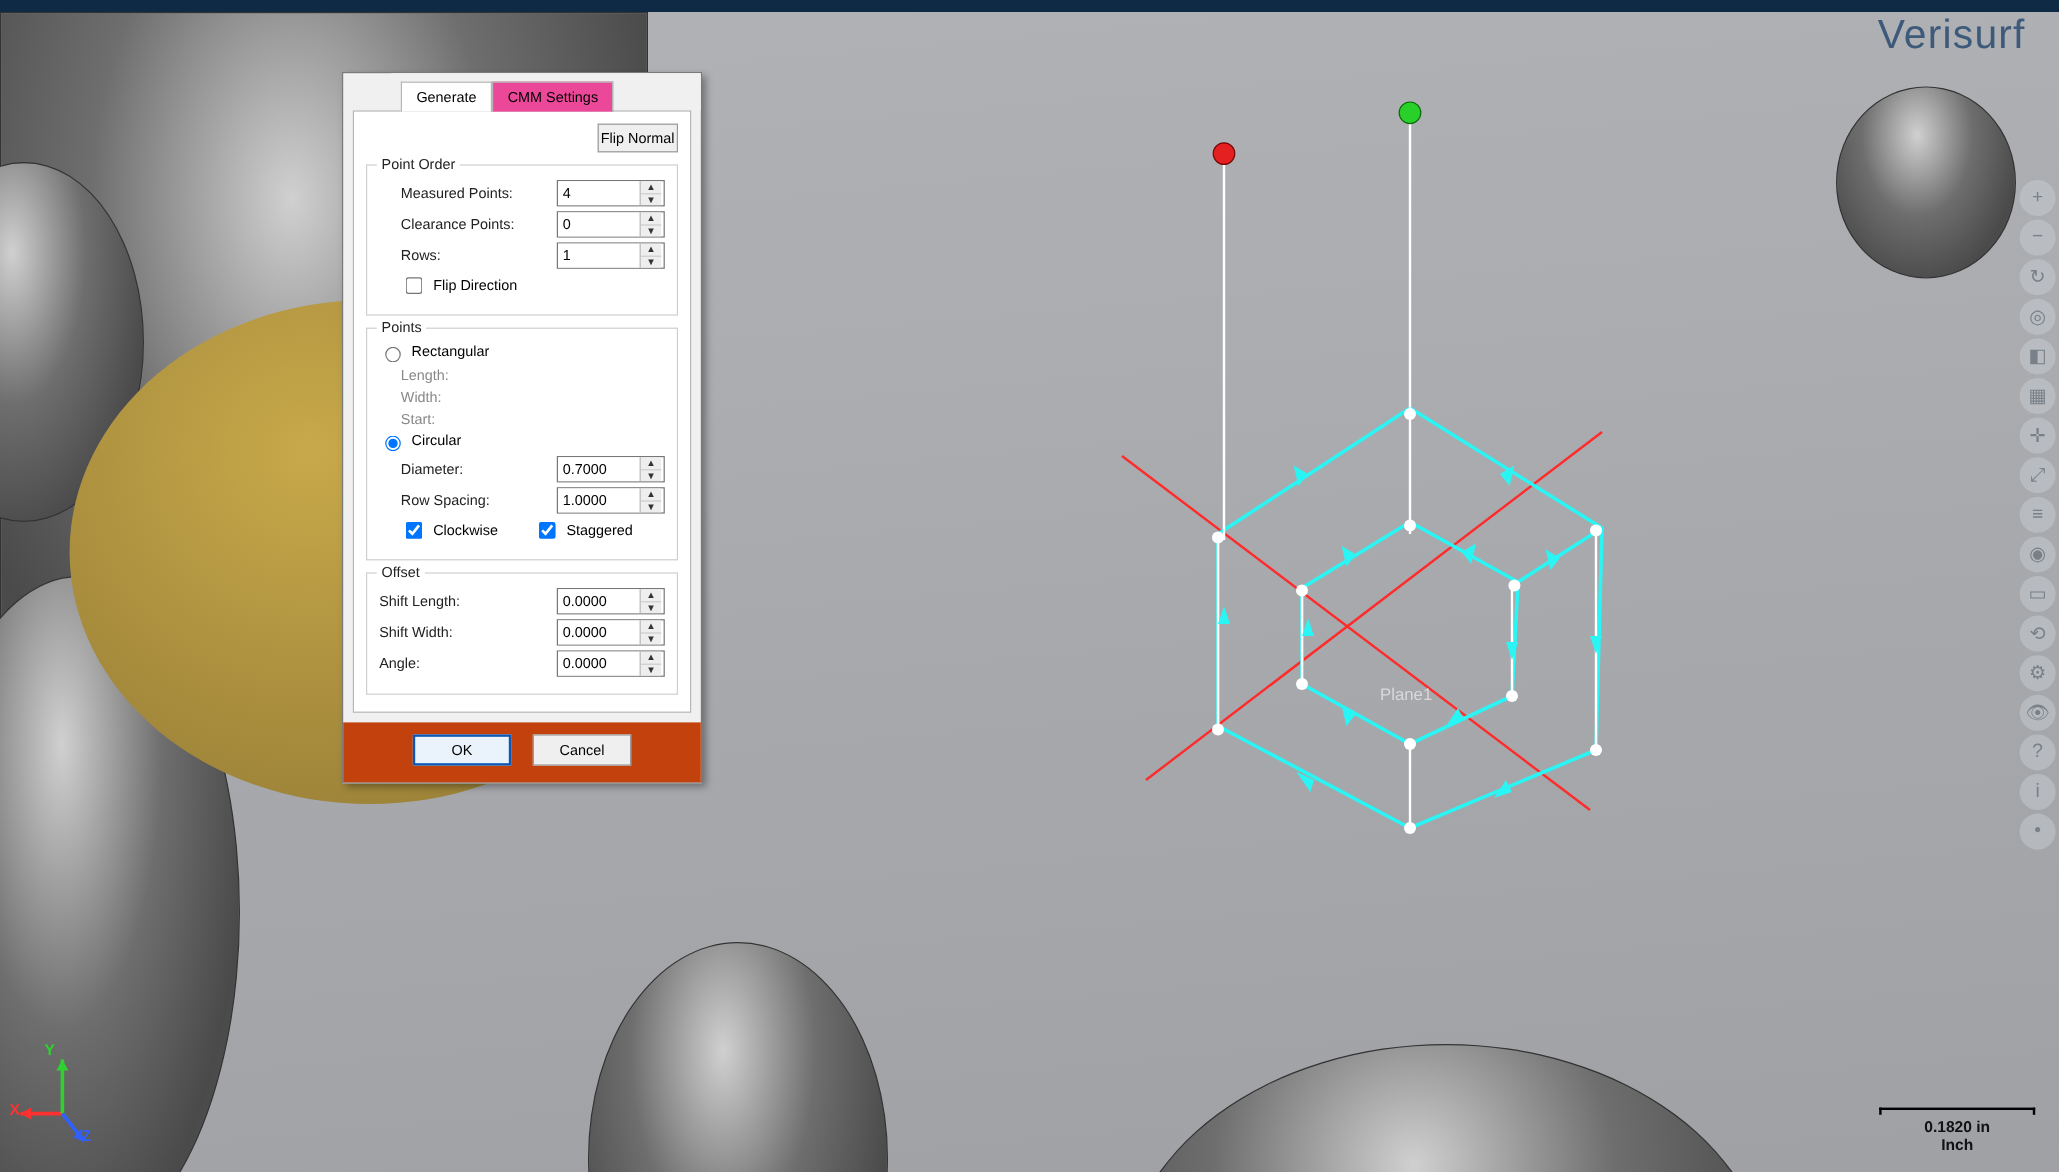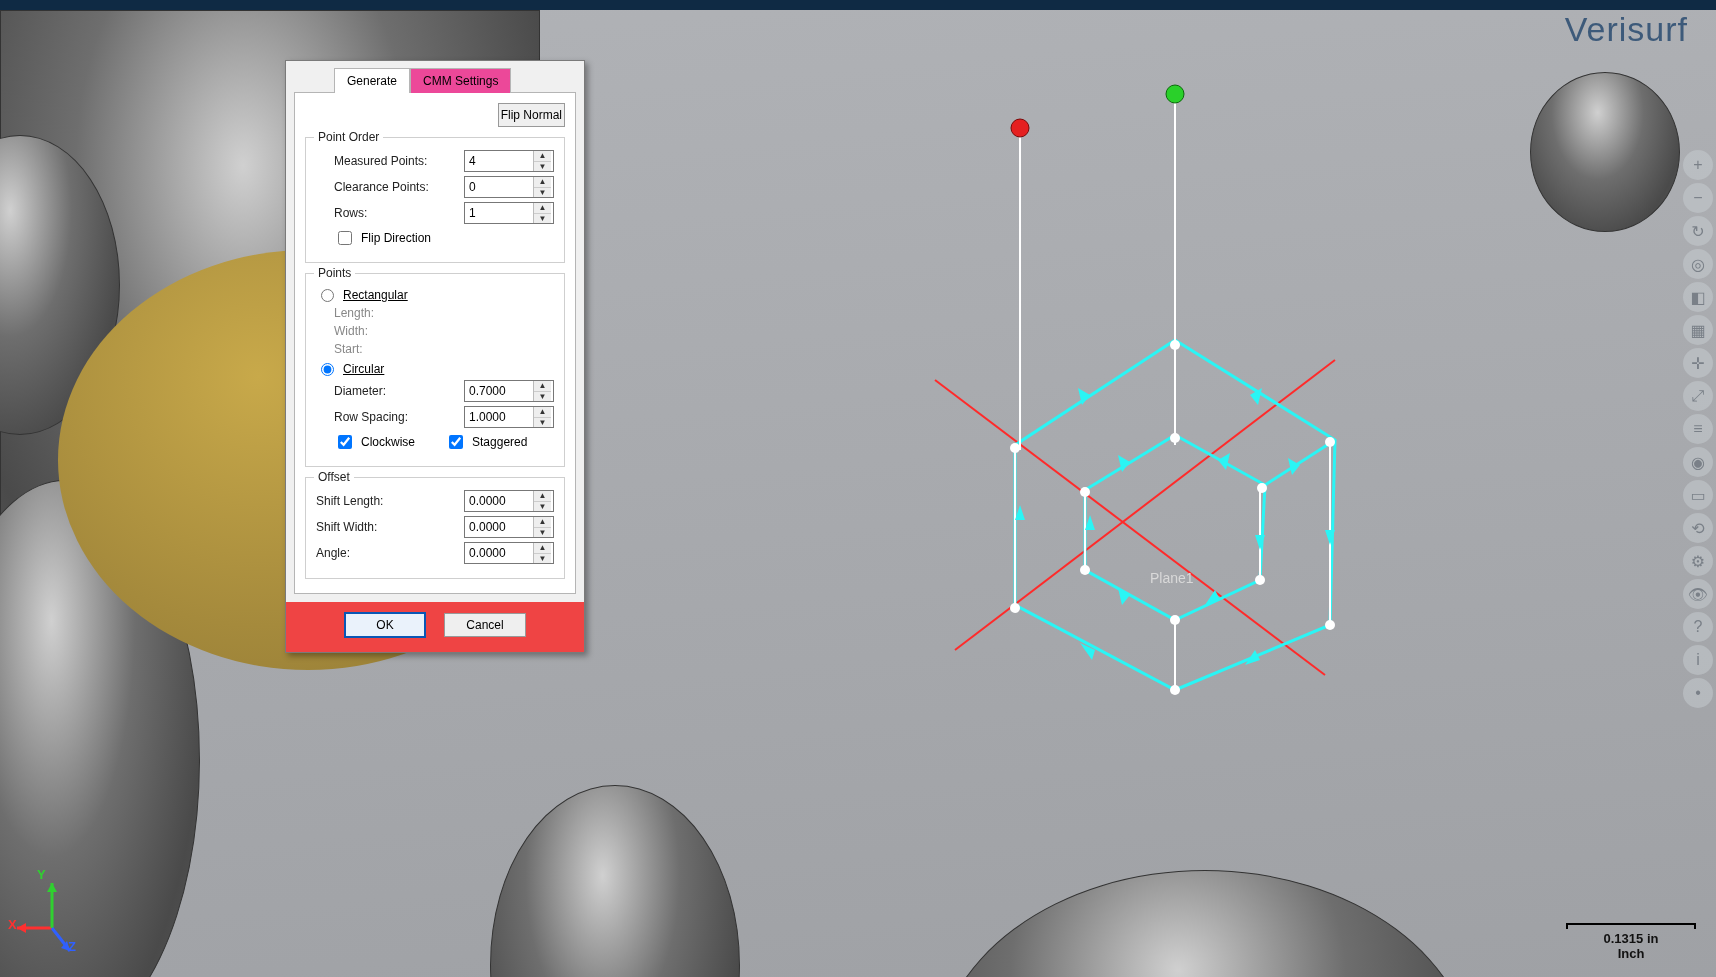--- a/index.html
+++ b/index.html
@@ -207,28 +207,27 @@
   }
   .spinbox .arrows .down { border-bottom:none; }
   .btn {
     border: 1px solid #999;
     background: #efefef;
     padding: 4px 2px;
     font-size:12px;
   }
   .check { display:flex; align-items:center; gap:6px; font-size:12px; }
   .check input { width:14px; height:14px; }
-  .radio { display:flex; align-items:flex-end; gap:6px; font-size:12px;text-decoration:underline; }
+  .radio { display:flex; align-items:flex-start; gap:6px; font-size:12px; }
   .radio input { width:13px; height:13px; }
   .top-right-btn { display:flex; justify-content:flex-end; margin-bottom:4px; }
   .footer-btns {
     display:flex; justify-content:center; gap:18px;
     padding: 10px 0 14px 0;
-    background:#ef4444;
-    align-items:center;
+    background:#c2410c;
   }
   .btn.ok { width:82px; border:2px solid #0a57b5; background:#eaf2fb; }
   .btn.cancel { width:82px; }
   .sub-indent { padding-left: 18px; }
 </style>
 </head>
 <body>
 
 <div class="viewport">
   <div class="canvas3d">
@@ -327,21 +326,21 @@
       <line x1="40" y1="55" x2="58" y2="78" stroke="#3060ff" stroke-width="3"></line>
       <polygon points="58,78 49,75 55,68" fill="#3060ff"></polygon>
     </svg>
     <div class="lbl" style="left:-4px; top:44px; color:#ff3030;">X</div>
     <div class="lbl" style="left:25px; top:-6px; color:#30d030;">Y</div>
     <div class="lbl" style="left:56px; top:66px; color:#3060ff;">Z</div>
   </div>
 
   <div class="scale">
     <div class="bar"></div>
-    <div>0.1315 in</div>
+    <div>0.1820 in</div>
     <div>Inch</div>
   </div>
 </div>
 
 <div class="dialog">
 
   <div class="tabs">
     <div class="tab active">Generate</div>
     <div class="tab">CMM Settings</div>
   </div>

